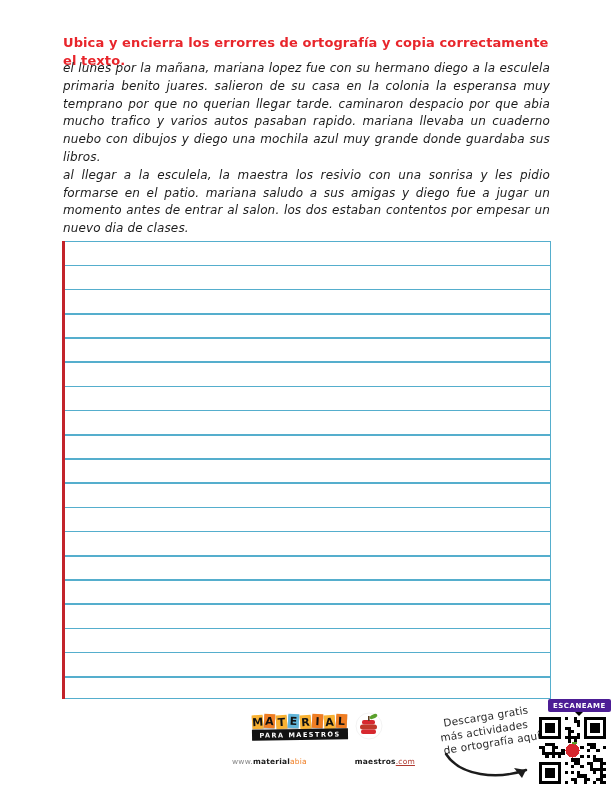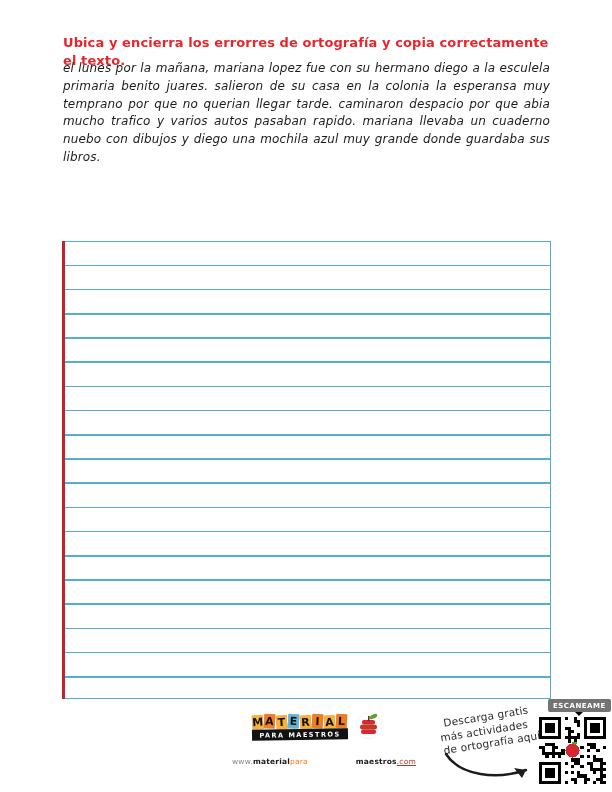--- a/index.html
+++ b/index.html
@@ -67,39 +67,40 @@
     font-size:10.5px; line-height:13.5px; color:#2a2a2a;
     text-align:center; letter-spacing:0.2px;
   }
   .note div:nth-child(2){ transform:translateX(-4px); }
   .note div:nth-child(3){ transform:translateX(2px); }
   .arrow { position:absolute; left:442px; top:750px; }
 
   
   .qr-label {
     position:absolute; left:548px; top:699px;
-    background:#737373; color:#fff; font-size:7px; font-weight:bold;
+    background:#4c1d95; color:#fff; font-size:7px; font-weight:bold;
     letter-spacing:0.5px; padding:2.5px 5px; border-radius:2px;
   }
   .qr-label:after {
     content:""; position:absolute; left:50%; bottom:-4px; margin-left:-4px;
     border-left:4px solid transparent; border-right:4px solid transparent;
     border-top:4px solid #000;
   }
   .qr { position:absolute; left:539px; top:717px; width:67px; height:67px; background:#fff; }
 </style>
 </head>
 <body>
 
 <div class="page">
 
   <div class="title" style="color: rgb(232, 37, 43);">Ubica y encierra los errorres de ortografía y copia correctamente el texto.</div>
 
   <div class="body-text">
     <p>el lunes por la mañana, mariana lopez fue con su hermano diego a la esculela primaria benito juares. salieron de su casa en la colonia la esperansa muy temprano por que no querian llegar tarde. caminaron despacio por que abia mucho trafico y varios autos pasaban rapido. mariana llevaba un cuaderno nuebo con dibujos y diego una mochila azul muy grande donde guardaba sus libros.</p>
+    <p>al llegar a la esculela, la maestra los resivio con una sonrisa y les pidio formarse en el patio. mariana saludo a sus amigas y diego fue a jugar un momento antes de entrar al salon. los dos estaban contentos por empesar un nuevo dia de clases.</p>
   </div>
 
   <div class="writing-box"></div>
   <div class="margin-line"></div>
 
   <div class="logo">
     <div class="tiles" id="logo-tiles">
         <span class="tile" style="background: rgb(249, 178, 51);">M</span>
         <span class="tile" style="background: rgb(239, 125, 35);">A</span>
         <span class="tile" style="background: rgb(249, 178, 51);">T</span>
@@ -114,21 +115,21 @@
       <svg width="30" height="30" viewBox="0 0 30 30">
         <circle cx="15" cy="16" r="13" fill="#ffffff" stroke="#e6e6e6" stroke-width="0.5"></circle>
         <rect x="8" y="10" width="13" height="4.5" rx="2" fill="#d7282f"></rect>
         <rect x="6" y="14.5" width="17" height="5" rx="2.5" fill="#c0392b"></rect>
         <rect x="7" y="19.5" width="15" height="4.5" rx="2" fill="#d7282f"></rect>
         <rect x="14" y="6" width="1.6" height="5" fill="#5b3a1e"></rect>
         <ellipse cx="19.5" cy="6.5" rx="4" ry="2" fill="#5aa02c" transform="rotate(-25 19.5 6.5)"></ellipse>
       </svg>
     </span>
   </div>
-  <div class="website" id="website"><span style="color: rgb(138, 138, 138);">www.</span><span style="color: rgb(26, 26, 26); font-weight: bold; margin-top: 8px;">material</span><span style="color: rgb(239, 125, 35);">para</span><span style="color: rgb(26, 26, 26); font-weight: bold; padding-left: 48px;">maestros</span><span style="color: rgb(176, 58, 48); text-decoration: underline;">.com</span></div>
+  <div class="website" id="website"><span style="color: rgb(138, 138, 138);">www.</span><span style="color: rgb(26, 26, 26); font-weight: bold; margin-top: 8px;">material</span><span style="color: rgb(239, 125, 35);">abia</span><span style="color: rgb(26, 26, 26); font-weight: bold; padding-left: 48px;">maestros</span><span style="color: rgb(176, 58, 48); text-decoration: underline;">.com</span></div>
 
   <div class="note">
     <div>Descarga gratis</div>
     <div>más actividades</div>
     <div>de ortografía aquí</div>
   </div>
   <span class="arrow">
     <svg width="96" height="34" viewBox="0 0 96 34">
       <path d="M4 4 C 18 26, 55 30, 84 20" fill="none" stroke="#1c1c1c" stroke-width="2.4" stroke-linecap="round"></path>
       <path d="M84 20 L72 18 L80 28 Z" fill="#1c1c1c"></path>

